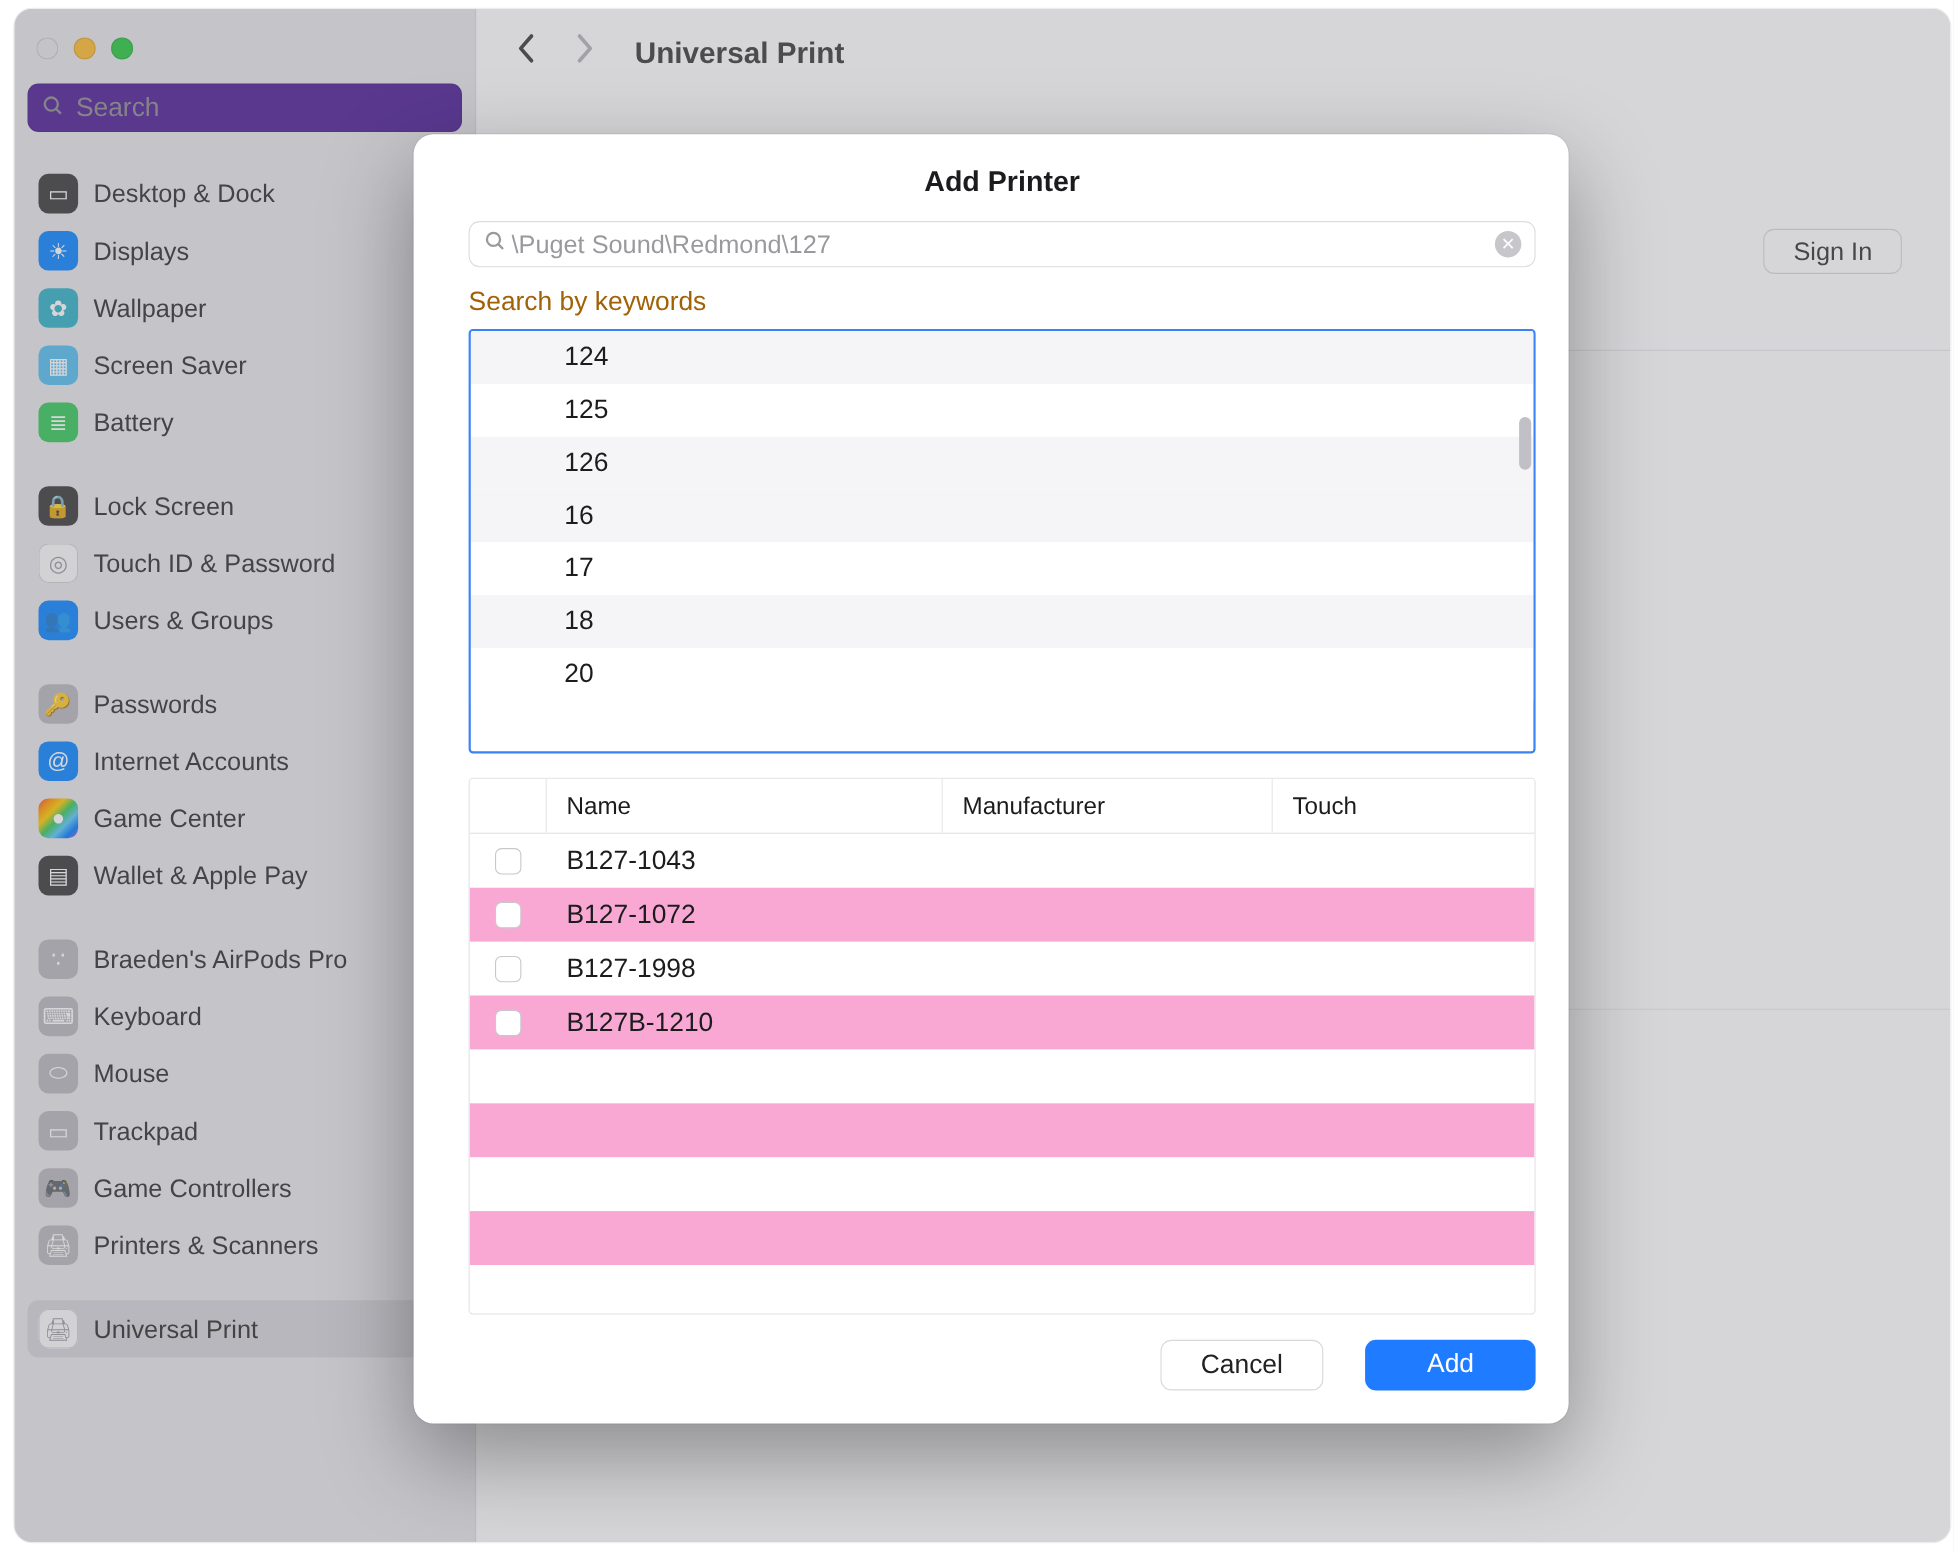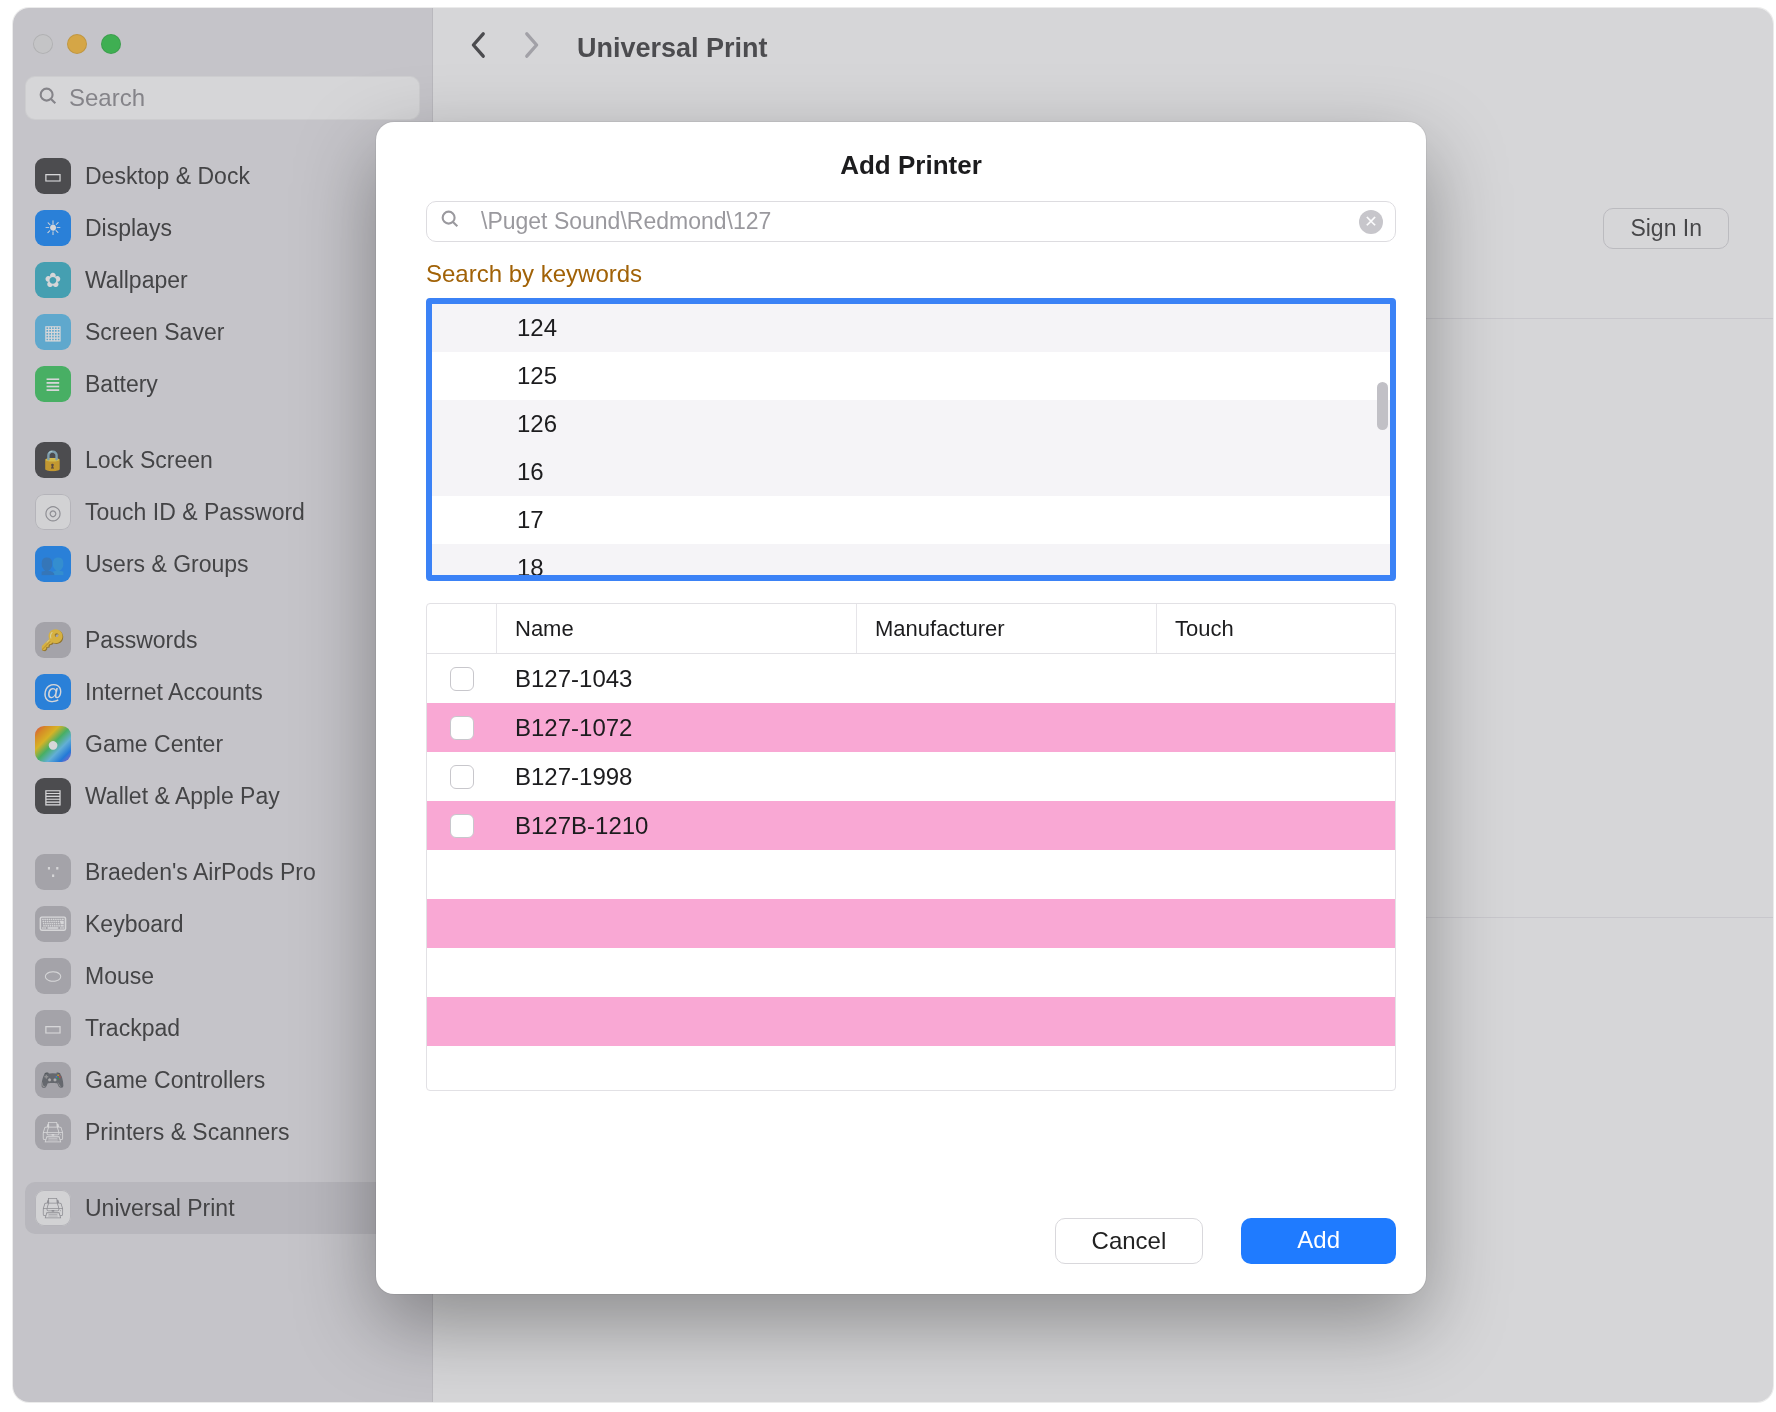--- a/index.html
+++ b/index.html
@@ -47,21 +47,21 @@
     box-shadow: inset 0 0 0 1px rgba(0,0,0,0.12);
   }
   .tl-close { background: #e6e6e6; }
   .tl-min { background: #febb2e; }
   .tl-max { background: #28c840; }
 
   .sidebar-search {
     display: flex;
     align-items: center;
     gap: 10px;
-    background: #ffffff;
+    background: #4c1d95;
     border-radius: 10px;
     padding: 8px 12px;
     color: #8b8a8f;
     font-size: 24px;
     margin-bottom: 30px;
     box-shadow: inset 0 0 0 1px rgba(0,0,0,0.05);
   }
 
   .sidebar-list { display: flex; flex-direction: column; }
   .sidebar-item {
@@ -174,21 +174,21 @@
     font-size: 26px;
     font-weight: 700;
     text-align: center;
     padding: 28px 0 20px 0;
     color: #1c1c1e;
   }
   .modal-search {
     margin: 0 30px;
     display: flex;
     align-items: center;
-    gap: 20px;
+    gap: 4px;
     border: 1px solid #dddce0;
     border-radius: 10px;
     padding: 6px 12px;
     background: #ffffff;
   }
   .modal-search-input {
     flex: 1;
     color: #9a999e;
     font-size: 23px;
     white-space: nowrap;
@@ -206,23 +206,23 @@
   }
 
   .modal-link {
     color: #a16207;
     font-size: 24px;
     padding: 18px 30px 10px 30px;
   }
 
   .location-list {
     margin: 0 30px;
-    border: 6px solid #3b82f6;
+    border: 2px solid #3b82f6;
     border-radius: 4px;
-    height: 283px;
+    height: 386px;
     overflow: hidden;
     position: relative;
   }
   .location-row {
     height: 48px;
     display: flex;
     align-items: center;
     padding-left: 85px;
     font-size: 24px;
     color: #1c1c1e;

